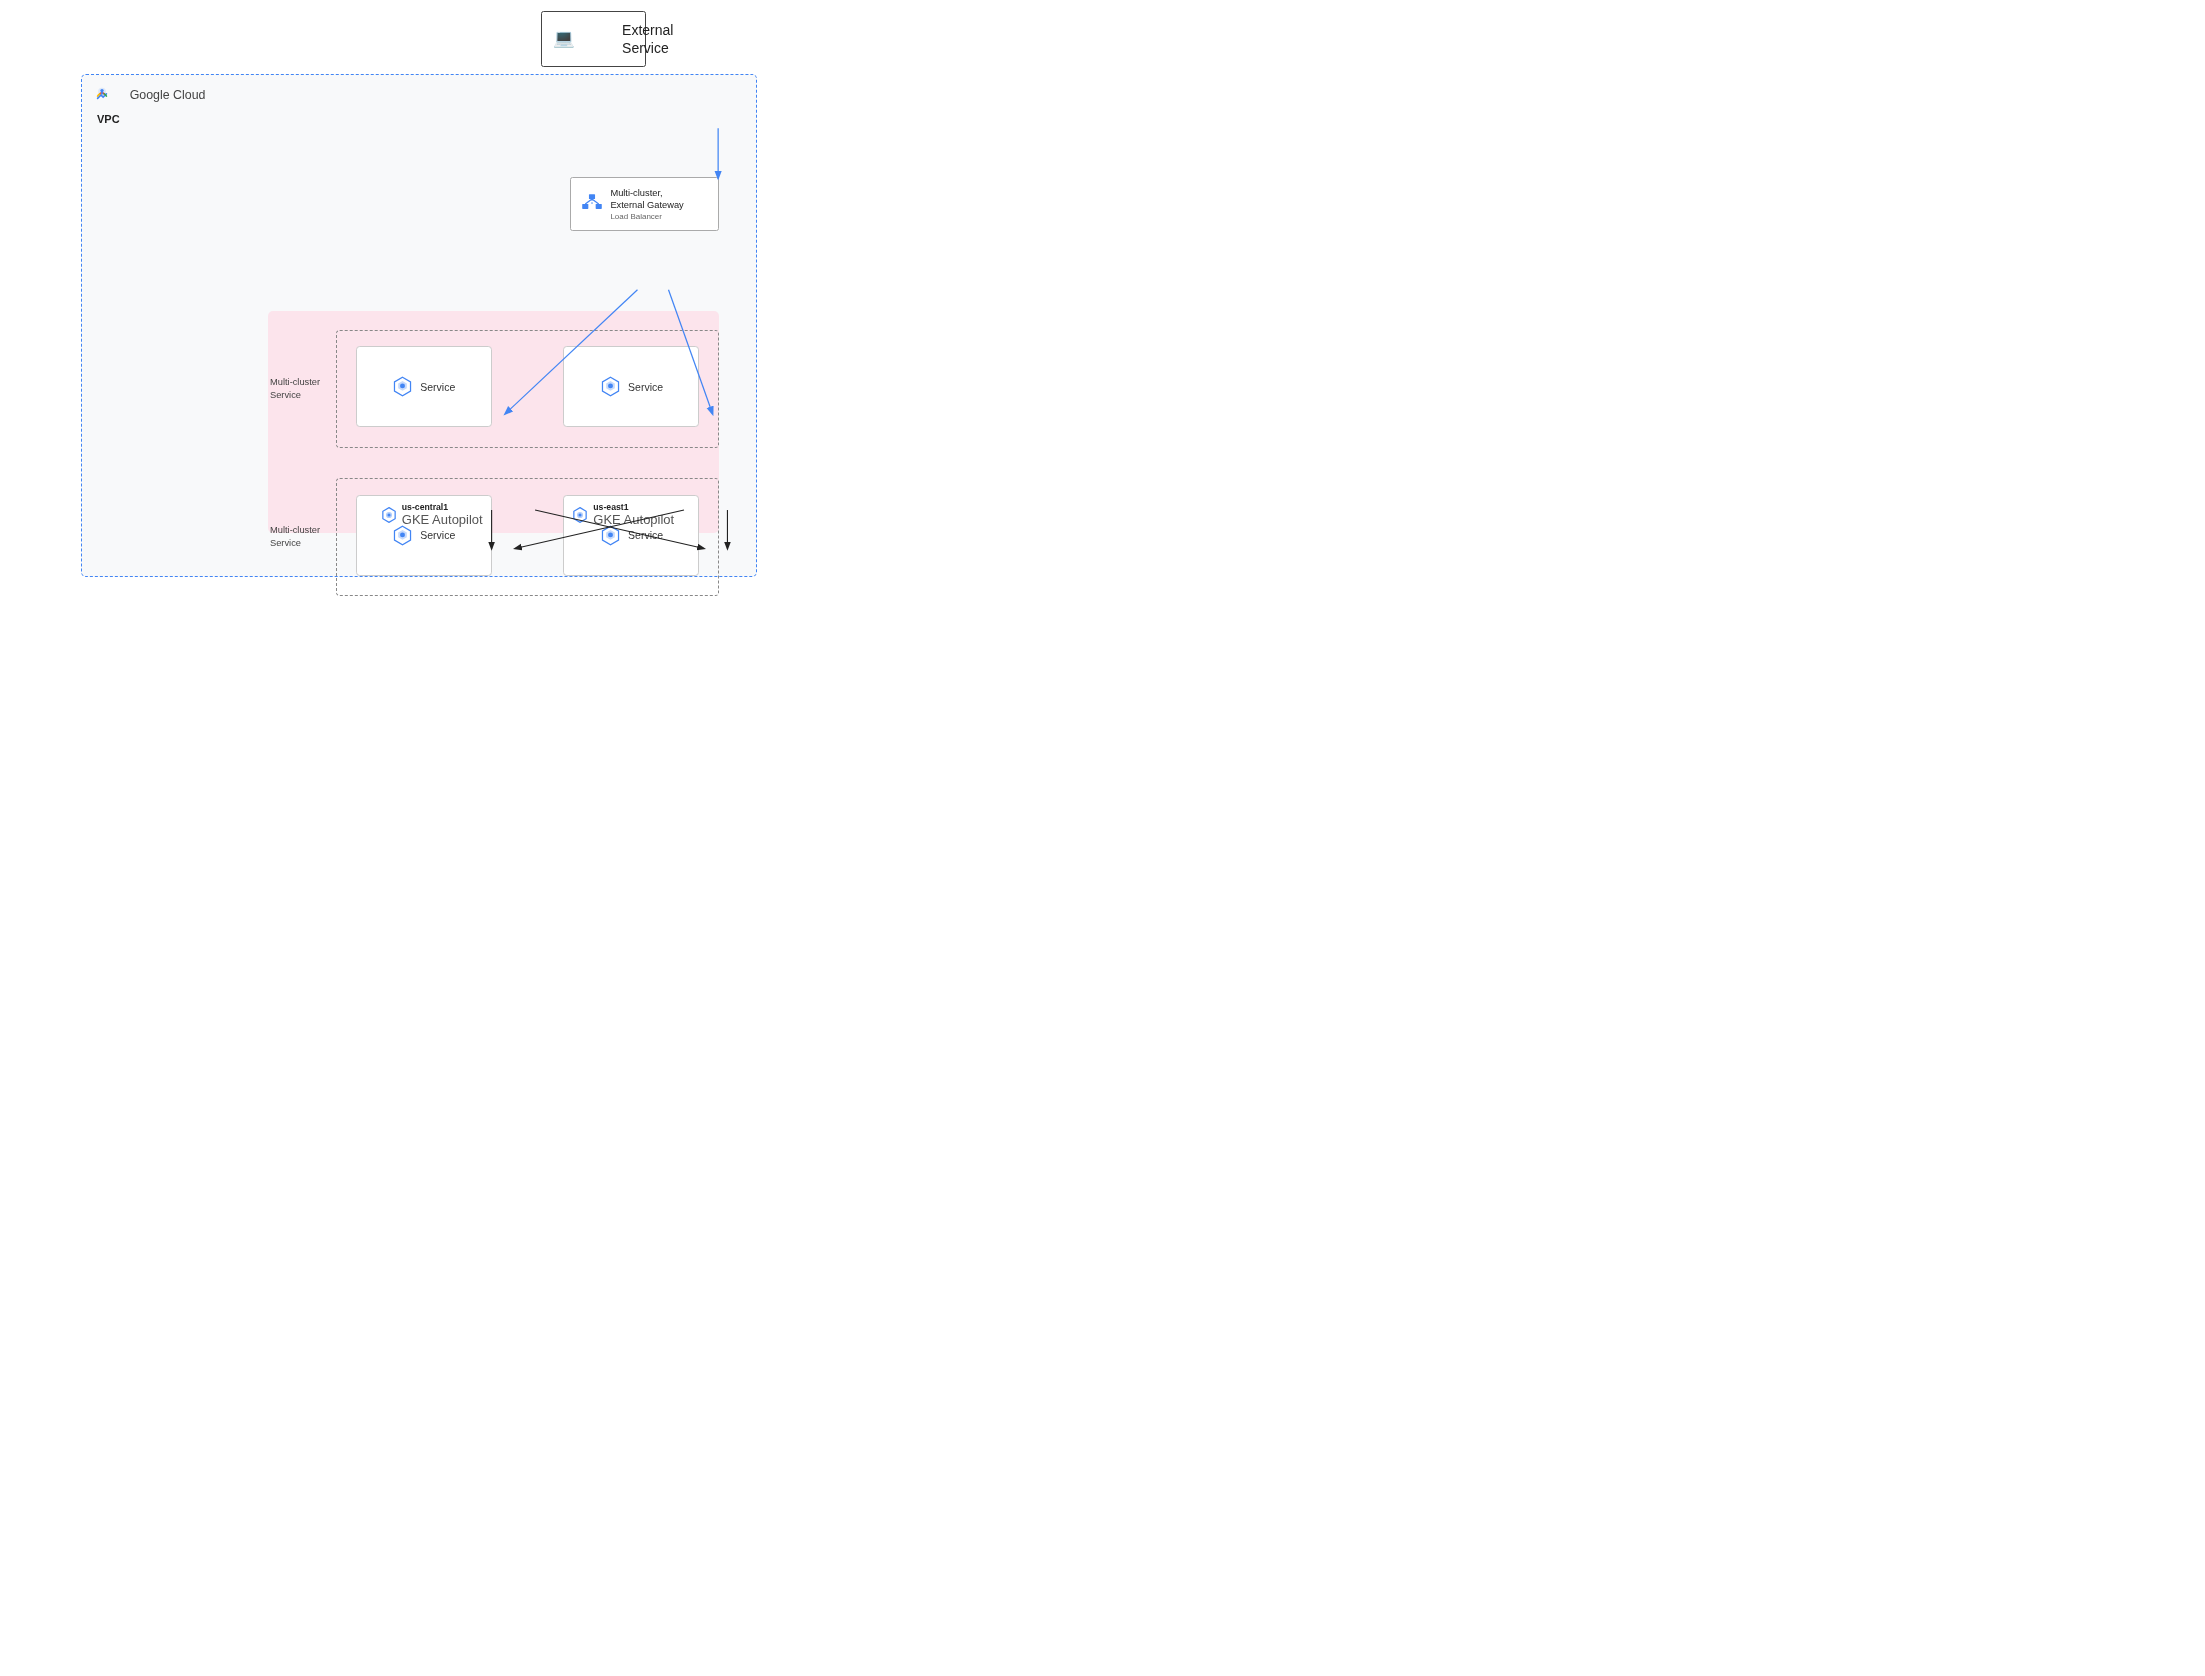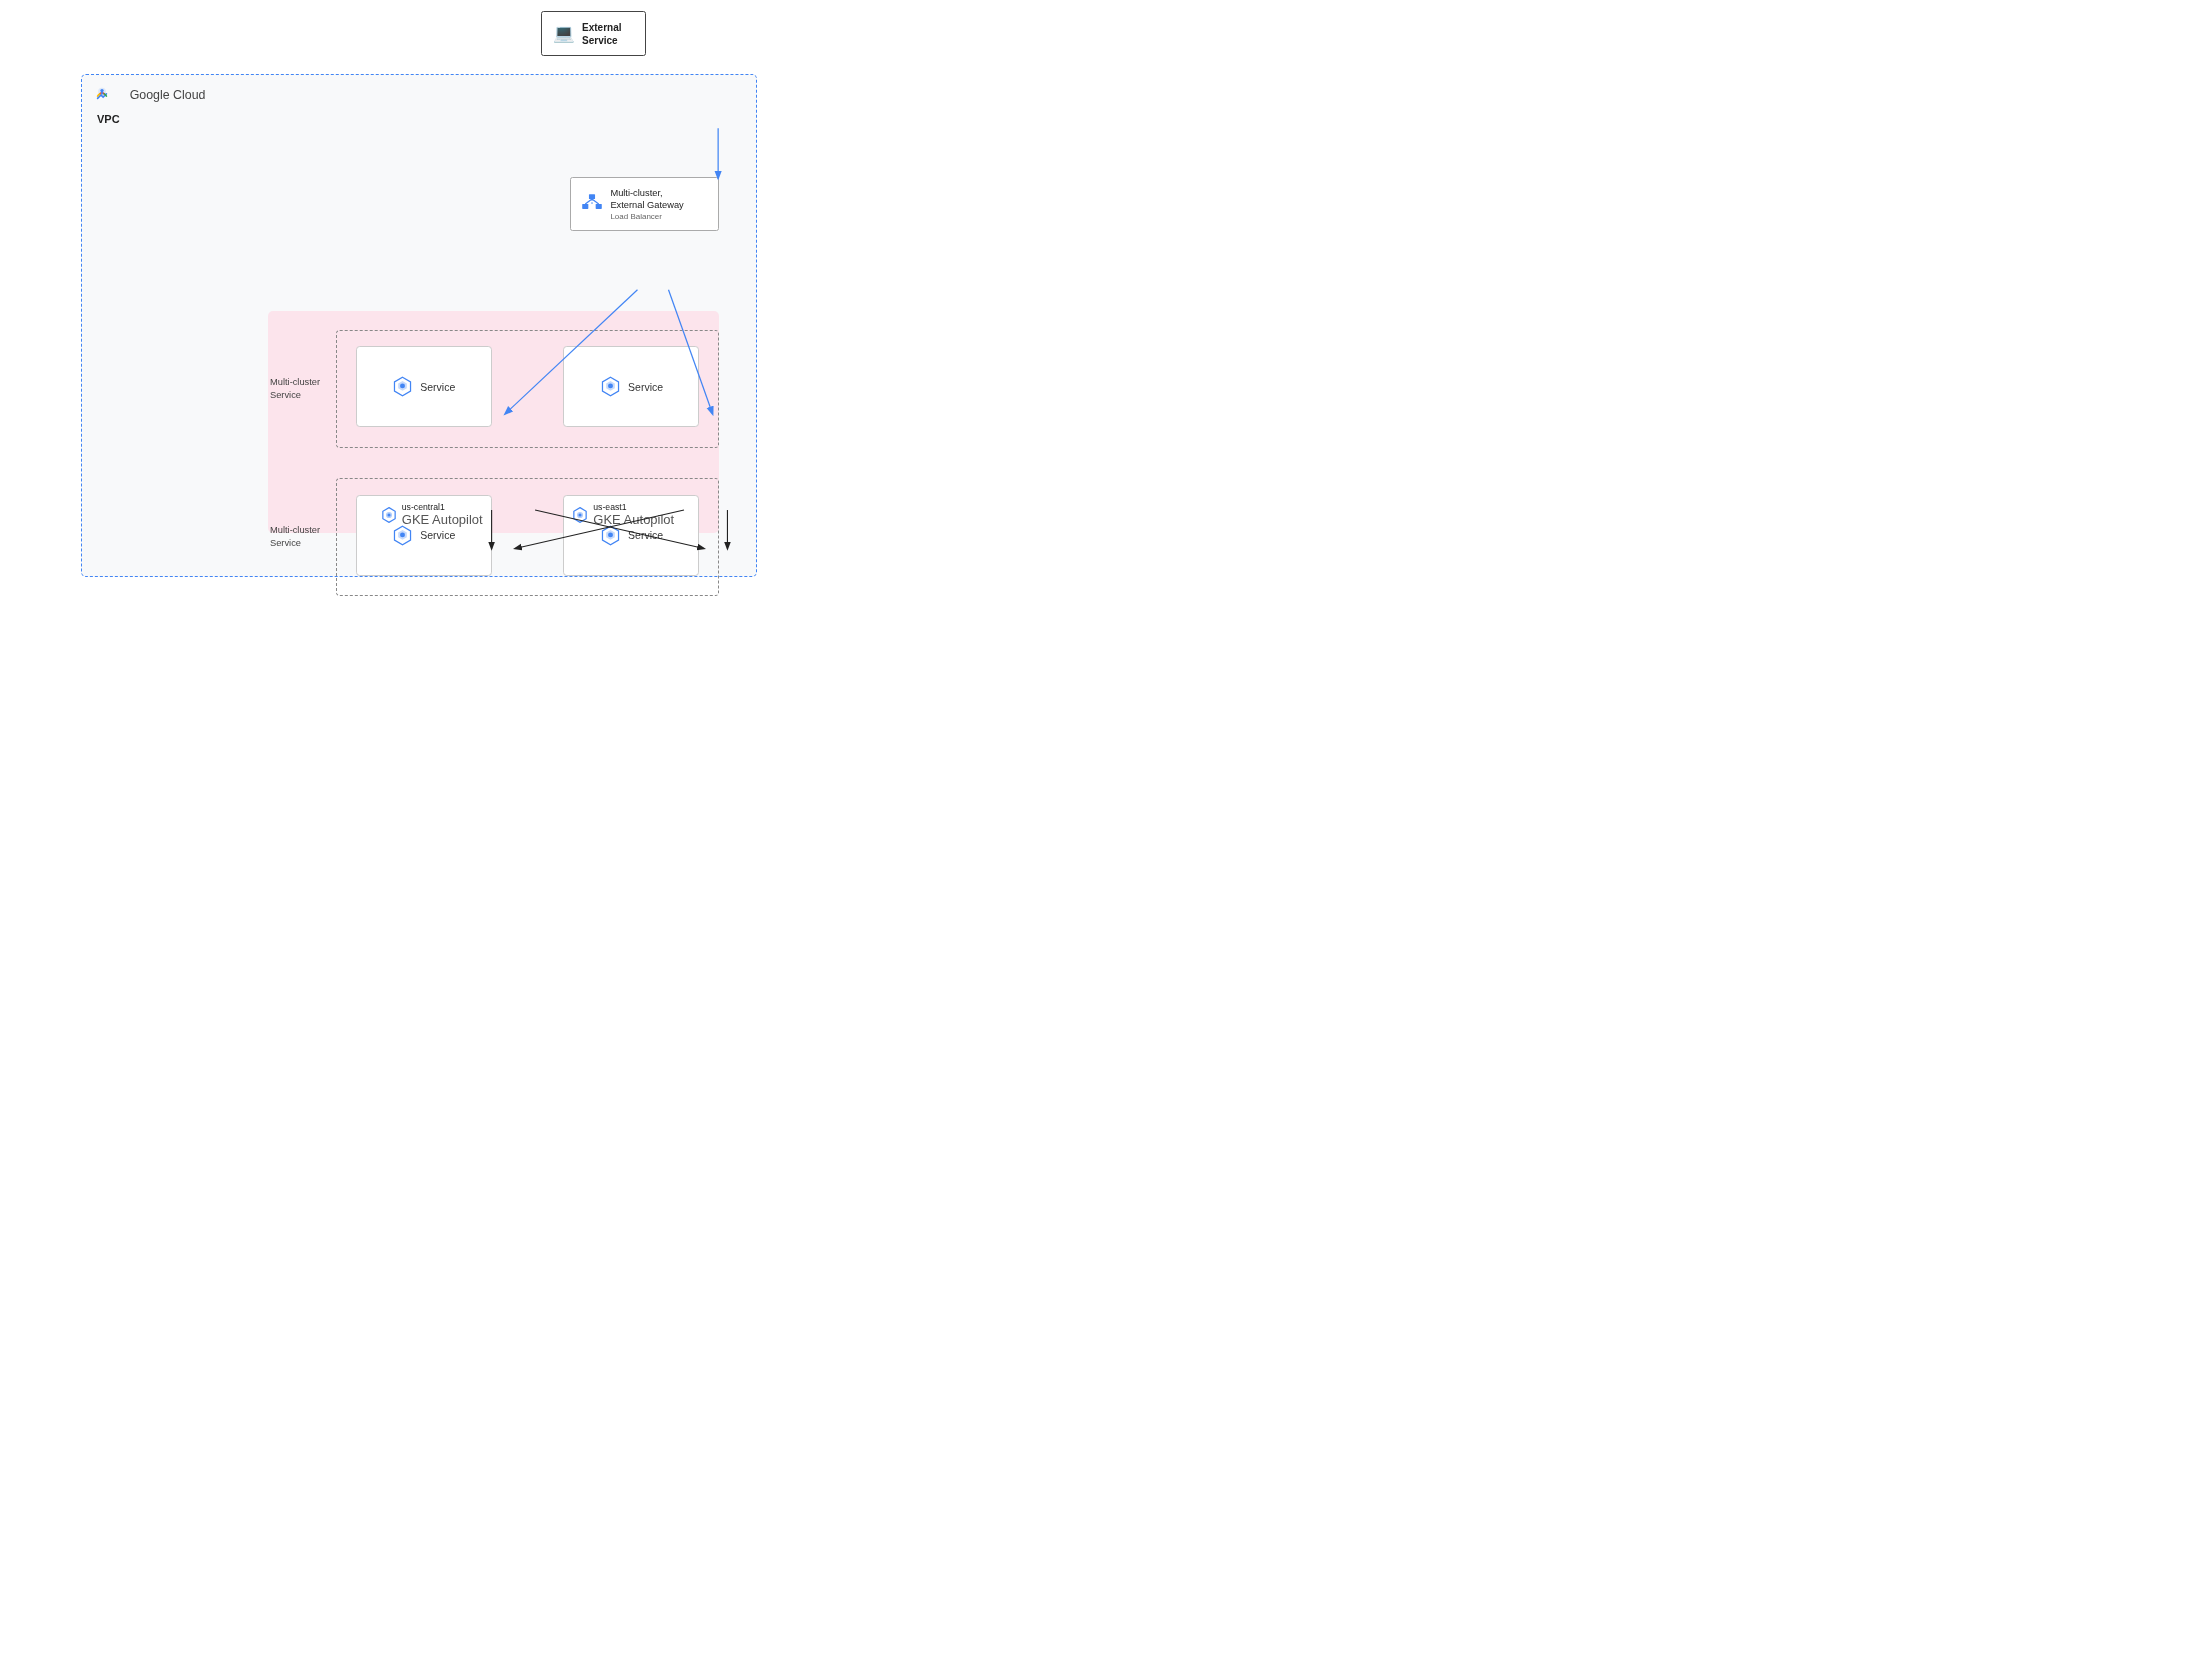--- a/index.html
+++ b/index.html
@@ -30,24 +30,25 @@
       padding: 8.7px 11px;
       display: flex;
       align-items: center;
       gap: 7.4px;
     }
     .external-client .laptop-icon {
       font-size: 17.4px;
       color: #555;
     }
     .external-client .label {
-      font-size: 10px;
-      font-weight: 700;
+      font-size: 14px;
+      font-weight: 400;
       color: #222;
       line-height: 1.3;
+      margin-left: 40px;
     }
 
     
     .vpc-box {
       position: absolute;
       top: 74px;
       left: 81px;
       right: 25px;
       bottom: 18.6px;
       border: 1.6px dashed #4285F4;
@@ -186,21 +187,21 @@
       display: flex;
       justify-content: space-around;
     }
     .gke-label {
       display: flex;
       align-items: center;
       gap: 5px;
     }
     .gke-label .gke-text .region-name {
       font-size: 8.7px;
-      font-weight: 400;
+      font-weight: 700;
       color: #222;
     }
     .gke-label .gke-text .gke-type {
       font-size: 13px;
       color: #555;
     }
 
     
     .arrows-svg {
       position: absolute;

